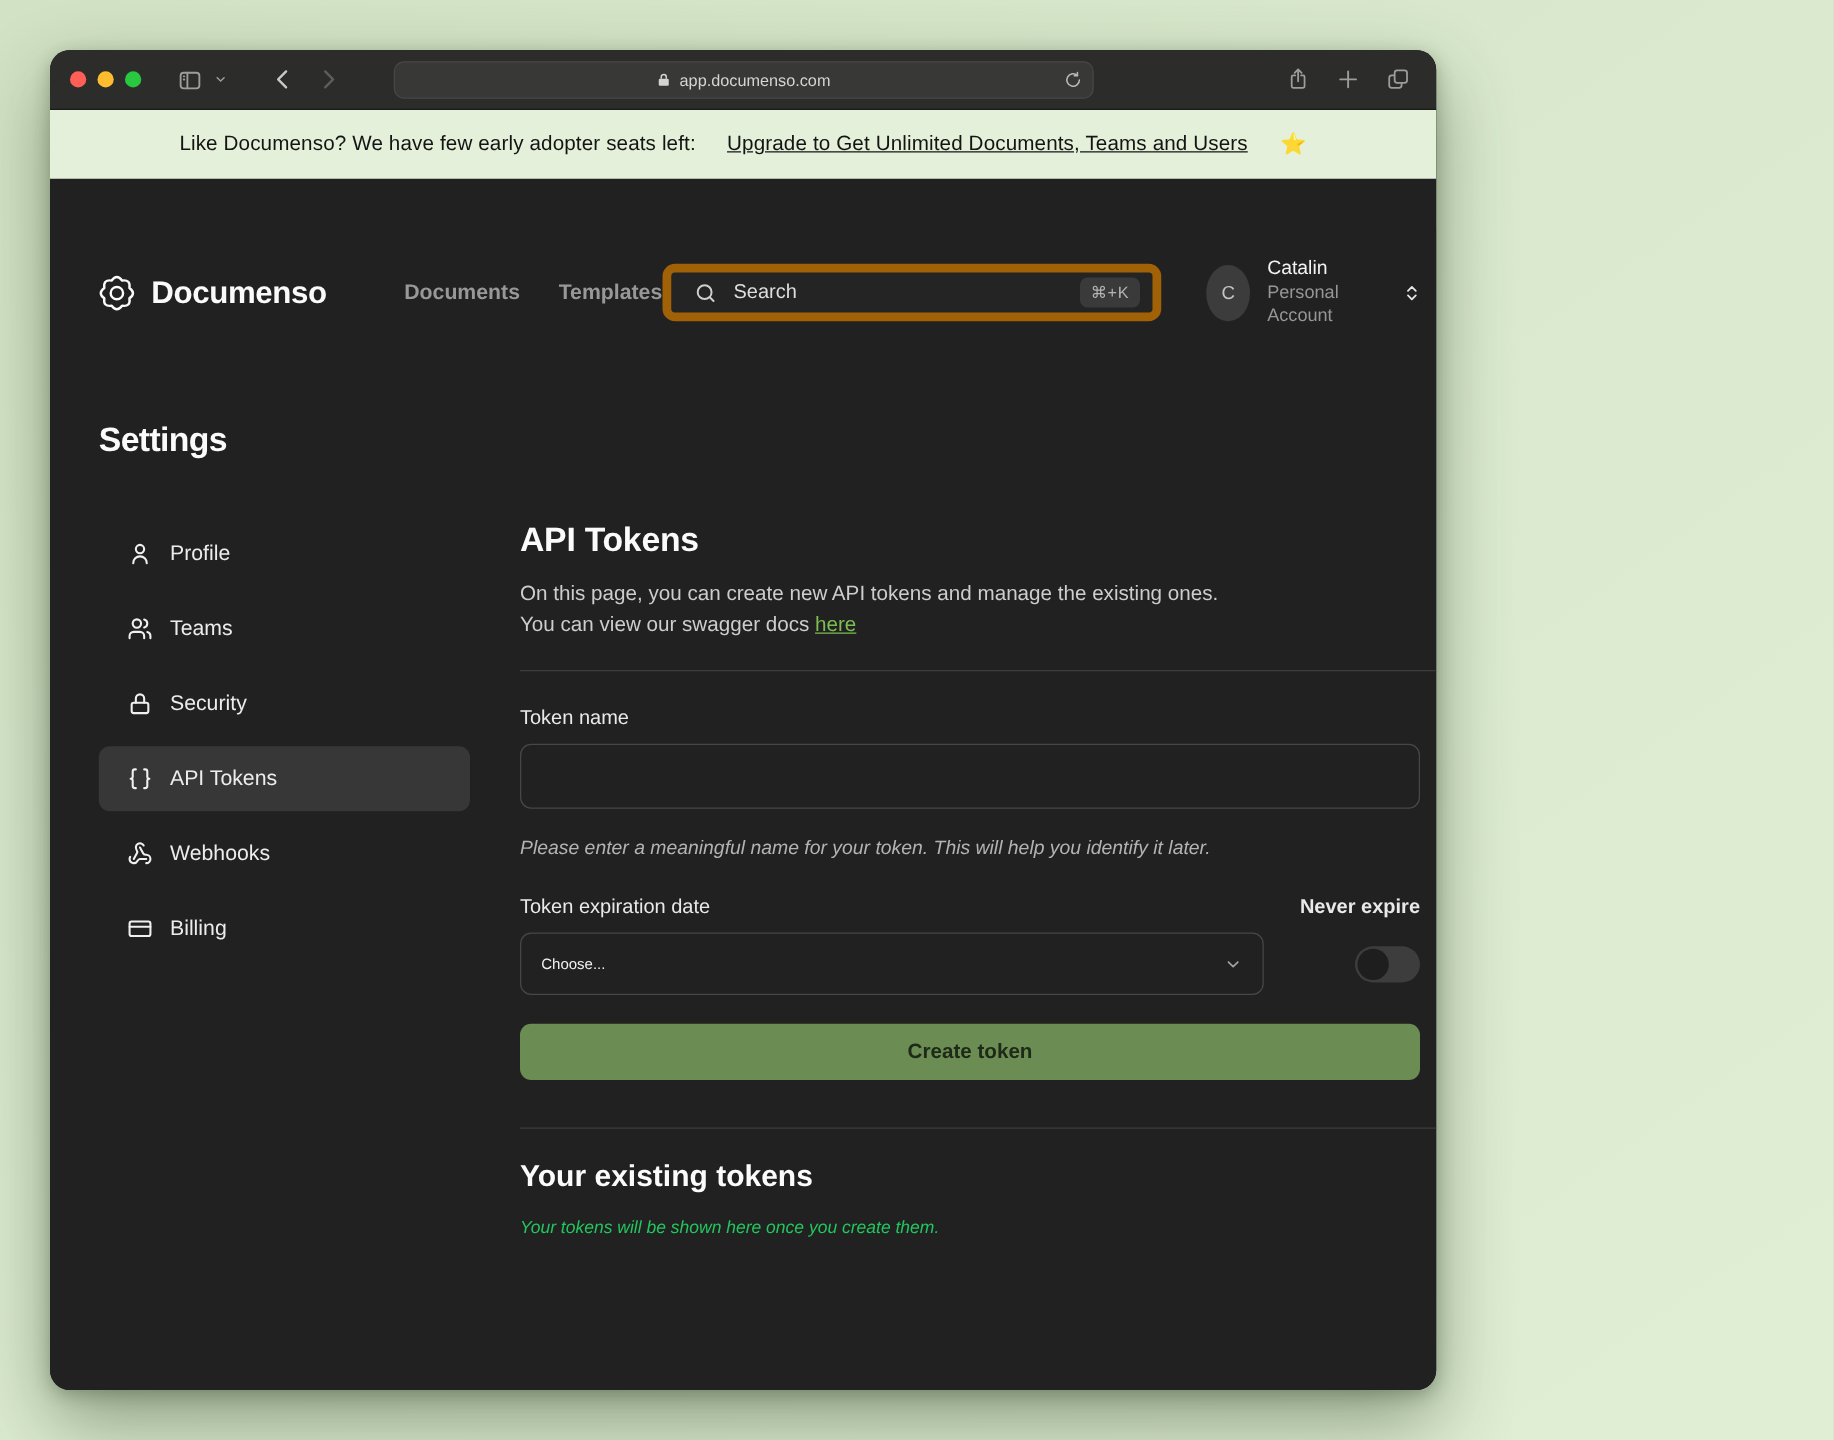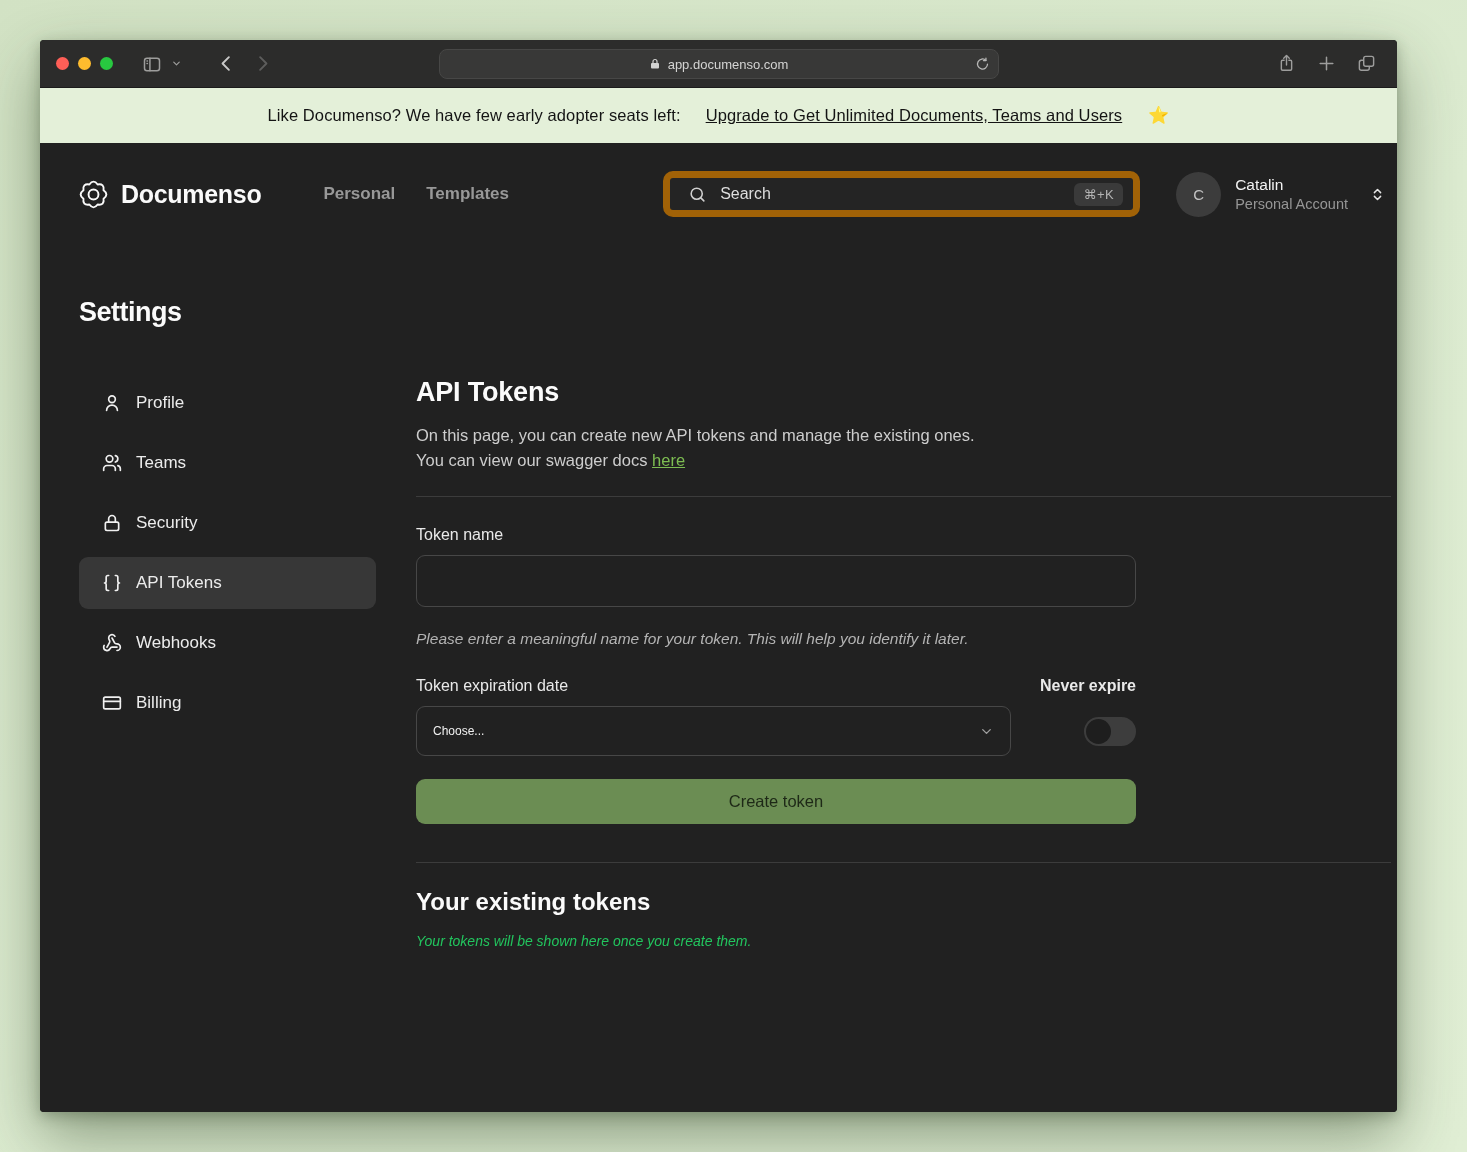--- a/index.html
+++ b/index.html
@@ -6,22 +6,22 @@
   html,body { width:1467px; height:1152px; }
   body {
     font-family:"Liberation Sans","DejaVu Sans",sans-serif;
     background:linear-gradient(145deg,#d2e2c4 0%,#dcebd0 55%,#e0eed4 100%);
     overflow:hidden; position:relative;
   }
   svg { display:block; }
 
   
   .window {
-    position:absolute; left:40px; top:40px; width:1357px; height:1072px;
-    border-radius:4px; overflow:hidden; background:#212121;
+    position:absolute; left:40px; top:40px; width:1109px; height:1072px;
+    border-radius:16px; overflow:hidden; background:#212121;
     box-shadow:0 25px 60px rgba(40,60,30,.45), 0 4px 14px rgba(40,60,30,.30);
   }
 
   
   .toolbar {
     height:48px; background:#2c2c2b; display:flex; align-items:center;
     padding:0 16px; position:relative; border-bottom:1px solid #1b1b1b;
   }
   .traffic { display:flex; gap:9px; margin-right:24px; }
   .light { width:13px; height:13px; border-radius:50%; }
@@ -43,21 +43,21 @@
   
   .banner {
     height:55px; background:#e4f0d9; display:flex; align-items:center; justify-content:center;
     color:#141414; font-size:16.5px; letter-spacing:.1px;gap:20px;
   }
   .banner a { color:#141414; font-weight:500; }
   .banner .star { margin-left:6px; font-size:17px; }
 
   
   .app { height:969px; background:#212121; color:#e6e6e6; }
-  .app-header { height:102px; display:flex; align-items:center; padding:0 12px 0 39px; }
+  .app-header { height:102px; display:flex; align-items:center; padding:0 12px 0 39px;margin-top:40px; }
   .brand { display:flex; align-items:center; gap:13px; color:#fafafa; }
   .brand .logo { color:#fafafa; }
   .brand .name { font-size:25px; font-weight:700; letter-spacing:-.3px; }
   .main-nav { display:flex; gap:31px; margin-left:62px; }
   .main-nav .nav-link { color:#989898; font-size:17px; font-weight:600; text-decoration:none; cursor:pointer; }
   .search-box {
     margin-left:auto; width:477px; height:46px; border:7px solid #a16207; border-radius:10px;
     display:flex; align-items:center; padding:0 10px 0 18px; gap:13px; background:#242424;
   }
   .search-box .ph { color:#dedede; font-size:16px; flex:1; }
@@ -116,21 +116,21 @@
   .select .chev { color:#9f9f9f; }
   .toggle-wrap { margin-left:22px; }
   .toggle { width:52px; height:29px; border-radius:15px; background:#3d3d3d; position:relative; cursor:pointer; }
   .toggle .knob {
     position:absolute; left:2px; top:2px; width:25px; height:25px; border-radius:50%; background:#1e1e1e;
   }
 
   .submit-btn {
     margin-top:23px; width:720px; height:45px; border:none; border-radius:9px;
     background:#6b8d53; color:#1e2917; font-size:16.5px; font-family:inherit;
-    cursor:pointer; font-weight:400;
+    cursor:pointer; font-weight:700;
   }
   .divider.second { margin-top:38px; }
   .existing-title { margin-top:25px; color:#fbfbfb; font-size:24px; font-weight:700; }
   .existing-empty { margin-top:17px; color:#22c55e; font-size:14px; font-style:italic; }
 </style>
 </head>
 <body>
 
 <div class="window">
 
@@ -215,21 +215,21 @@
       <div class="brand">
         <span class="logo">
           <svg width="29" height="29" viewBox="0 0 24 24" fill="none" stroke="currentColor" stroke-width="1.6" stroke-linejoin="round">
             <path d="M20.31 15.44 Q21.19 21.19 15.44 20.31 Q12 25 8.56 20.31 Q2.81 21.19 3.69 15.44 Q-1 12 3.69 8.56 Q2.81 2.81 8.56 3.69 Q12 -1 15.44 3.69 Q21.19 2.81 20.31 8.56 Q25 12 20.31 15.44 Z"></path>
             <circle cx="12" cy="12" r="4.1"></circle>
           </svg>
         </span>
         <span class="name">Documenso</span>
       </div>
       <nav class="main-nav">
-        <a class="nav-link">Personal</a>
+        <a class="nav-link">Documents</a>
         <a class="nav-link">Templates</a>
       </nav>
       <div class="search-box">
         <span class="mag">
           <svg width="19" height="19" viewBox="0 0 24 24" fill="none" stroke="currentColor" stroke-width="2" stroke-linecap="round">
               <circle cx="11" cy="11" r="7"></circle>
               <path d="m20 20-3.8-3.8"></path>
             </svg>
         </span>
         <span class="ph">Search</span>

